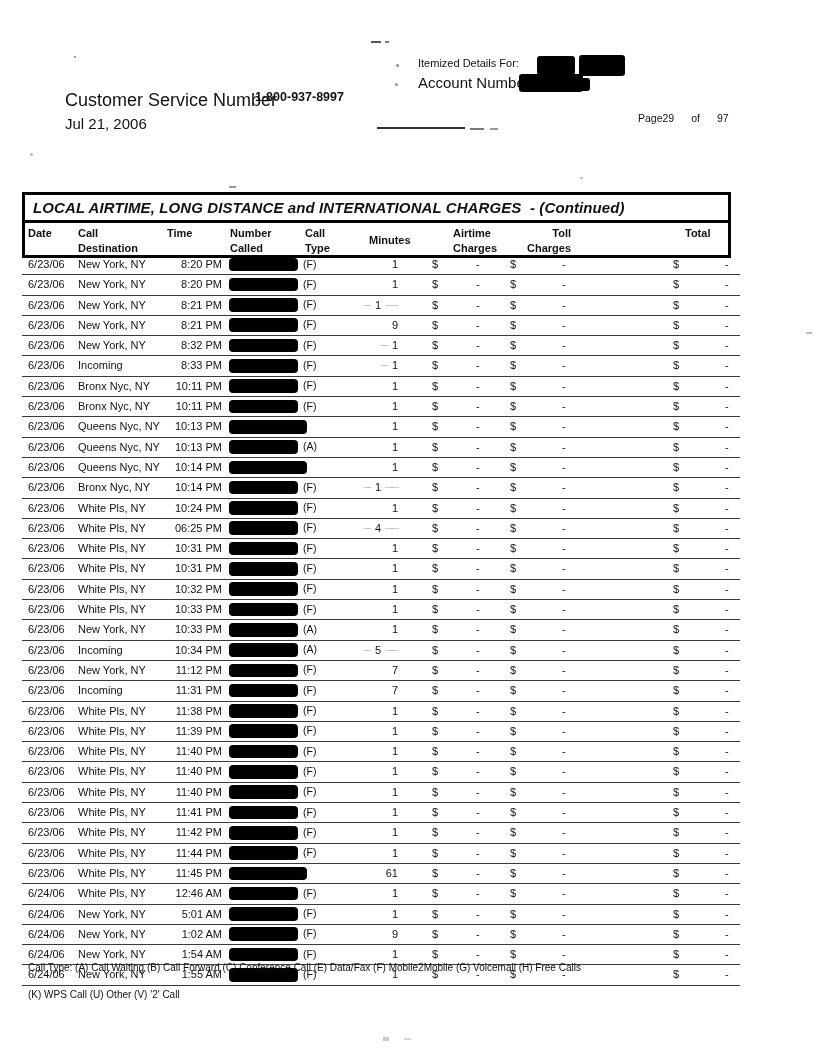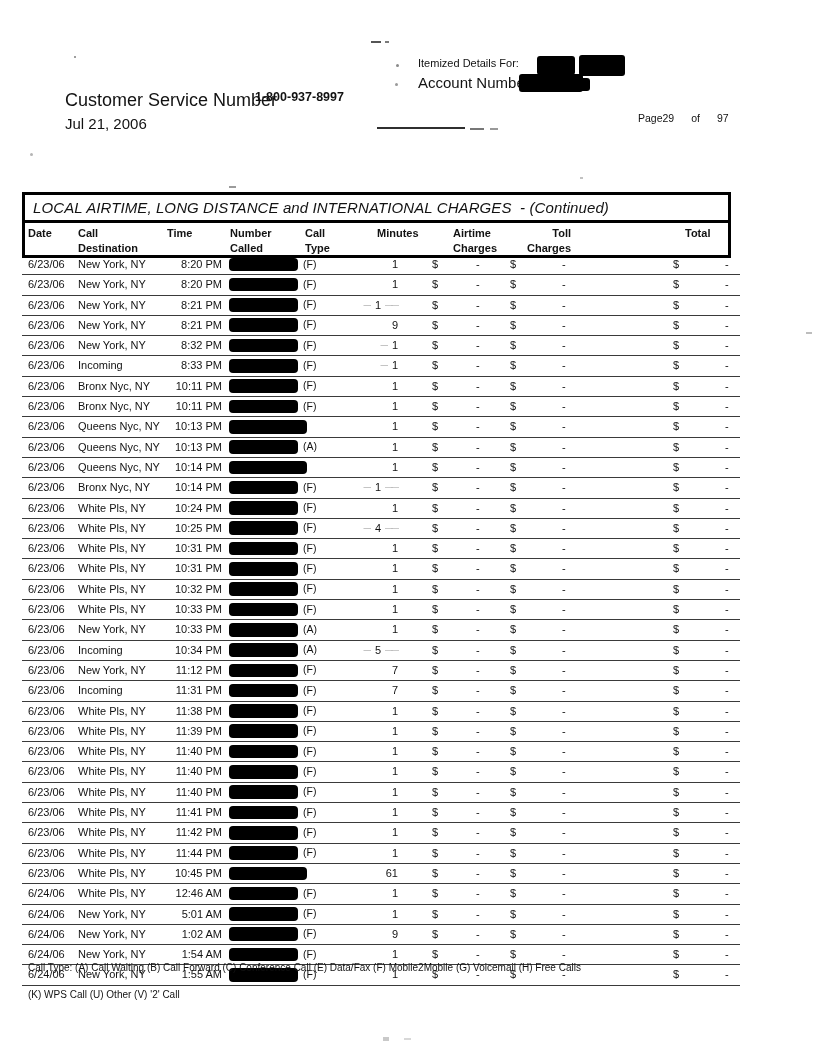--- a/index.html
+++ b/index.html
@@ -26,29 +26,29 @@
   .page-info .sp3{margin-left:17px;}
   .acct-line{left:377px;top:127px;width:88px;height:2px;background:#2f2f2f;}
   .acct-dash1{left:470px;top:128px;width:14px;height:1.5px;background:#777;}
   .acct-dash2{left:490px;top:128px;width:8px;height:1.5px;background:#999;}
   
   .table-box{
     position:absolute;left:22px;top:192px;width:703px;
     border:3px solid #000;background:#fff;
   }
   .title-row{height:25px;border-bottom:3px solid #000;display:flex;align-items:center;padding-left:8px;}
-  .table-title{font-size:15px;font-weight:normal;font-style:italic;white-space:pre;letter-spacing:.1px;text-align:right;}
+  .table-title{font-size:15px;font-weight:bold;font-style:italic;white-space:pre;letter-spacing:.1px;text-align:right;}
   .header-row{position:relative;height:32px;font-size:11px;font-weight:bold;}
   .hcell{position:absolute;top:3px;line-height:1.4;white-space:nowrap;}
   .h-date{left:3px;}
   .h-dest{left:53px;}
   .h-time{left:142px;}
   .h-number{left:205px;}
   .h-type{left:280px;}
-  .h-min{left:352px;}
+  .h-min{left:344px;margin-top:7px;}
   .h-air{left:428px;}
   .h-toll{left:502px;text-align:right;}
   .h-total{left:660px;}
   
   .rows{position:absolute;left:22px;top:255px;width:718px;}
   .row{position:relative;height:19.31px;border-bottom:1.6px solid #3a3a3a;font-size:11px;}
   .cell{position:absolute;top:3px;white-space:nowrap;}
   .c-date{left:6px;}
   .c-dest{left:56px;}
   .c-time{left:100px;width:100px;text-align:right;}
@@ -326,21 +326,21 @@
       <span class="cell c-dash-a">-</span>
       <span class="cell c-dol-t">$</span>
       <span class="cell c-dash-t">-</span>
       <span class="cell c-dol-tot">$</span>
       <span class="cell c-dash-tot">-</span>
     </div>
 
     <div class="row">
       <span class="cell c-date">6/23/06</span>
       <span class="cell c-dest">White Pls, NY</span>
-      <span class="cell c-time">10:25 PM</span>
+      <span class="cell c-time">06:25 PM</span>
       <span class="c-bar"></span>
       <span class="cell c-type">(F)</span>
       <span class="cell c-min art-both">4</span>
       <span class="cell c-dol-a">$</span>
       <span class="cell c-dash-a">-</span>
       <span class="cell c-dol-t">$</span>
       <span class="cell c-dash-t">-</span>
       <span class="cell c-dol-tot">$</span>
       <span class="cell c-dash-tot">-</span>
     </div>
@@ -581,21 +581,21 @@
       <span class="cell c-dash-a">-</span>
       <span class="cell c-dol-t">$</span>
       <span class="cell c-dash-t">-</span>
       <span class="cell c-dol-tot">$</span>
       <span class="cell c-dash-tot">-</span>
     </div>
 
     <div class="row">
       <span class="cell c-date">6/23/06</span>
       <span class="cell c-dest">White Pls, NY</span>
-      <span class="cell c-time">10:45 PM</span>
+      <span class="cell c-time">11:45 PM</span>
       <span class="c-bar wide"></span>
       <span class="cell c-type"></span>
       <span class="cell c-min">61</span>
       <span class="cell c-dol-a">$</span>
       <span class="cell c-dash-a">-</span>
       <span class="cell c-dol-t">$</span>
       <span class="cell c-dash-t">-</span>
       <span class="cell c-dol-tot">$</span>
       <span class="cell c-dash-tot">-</span>
     </div>

